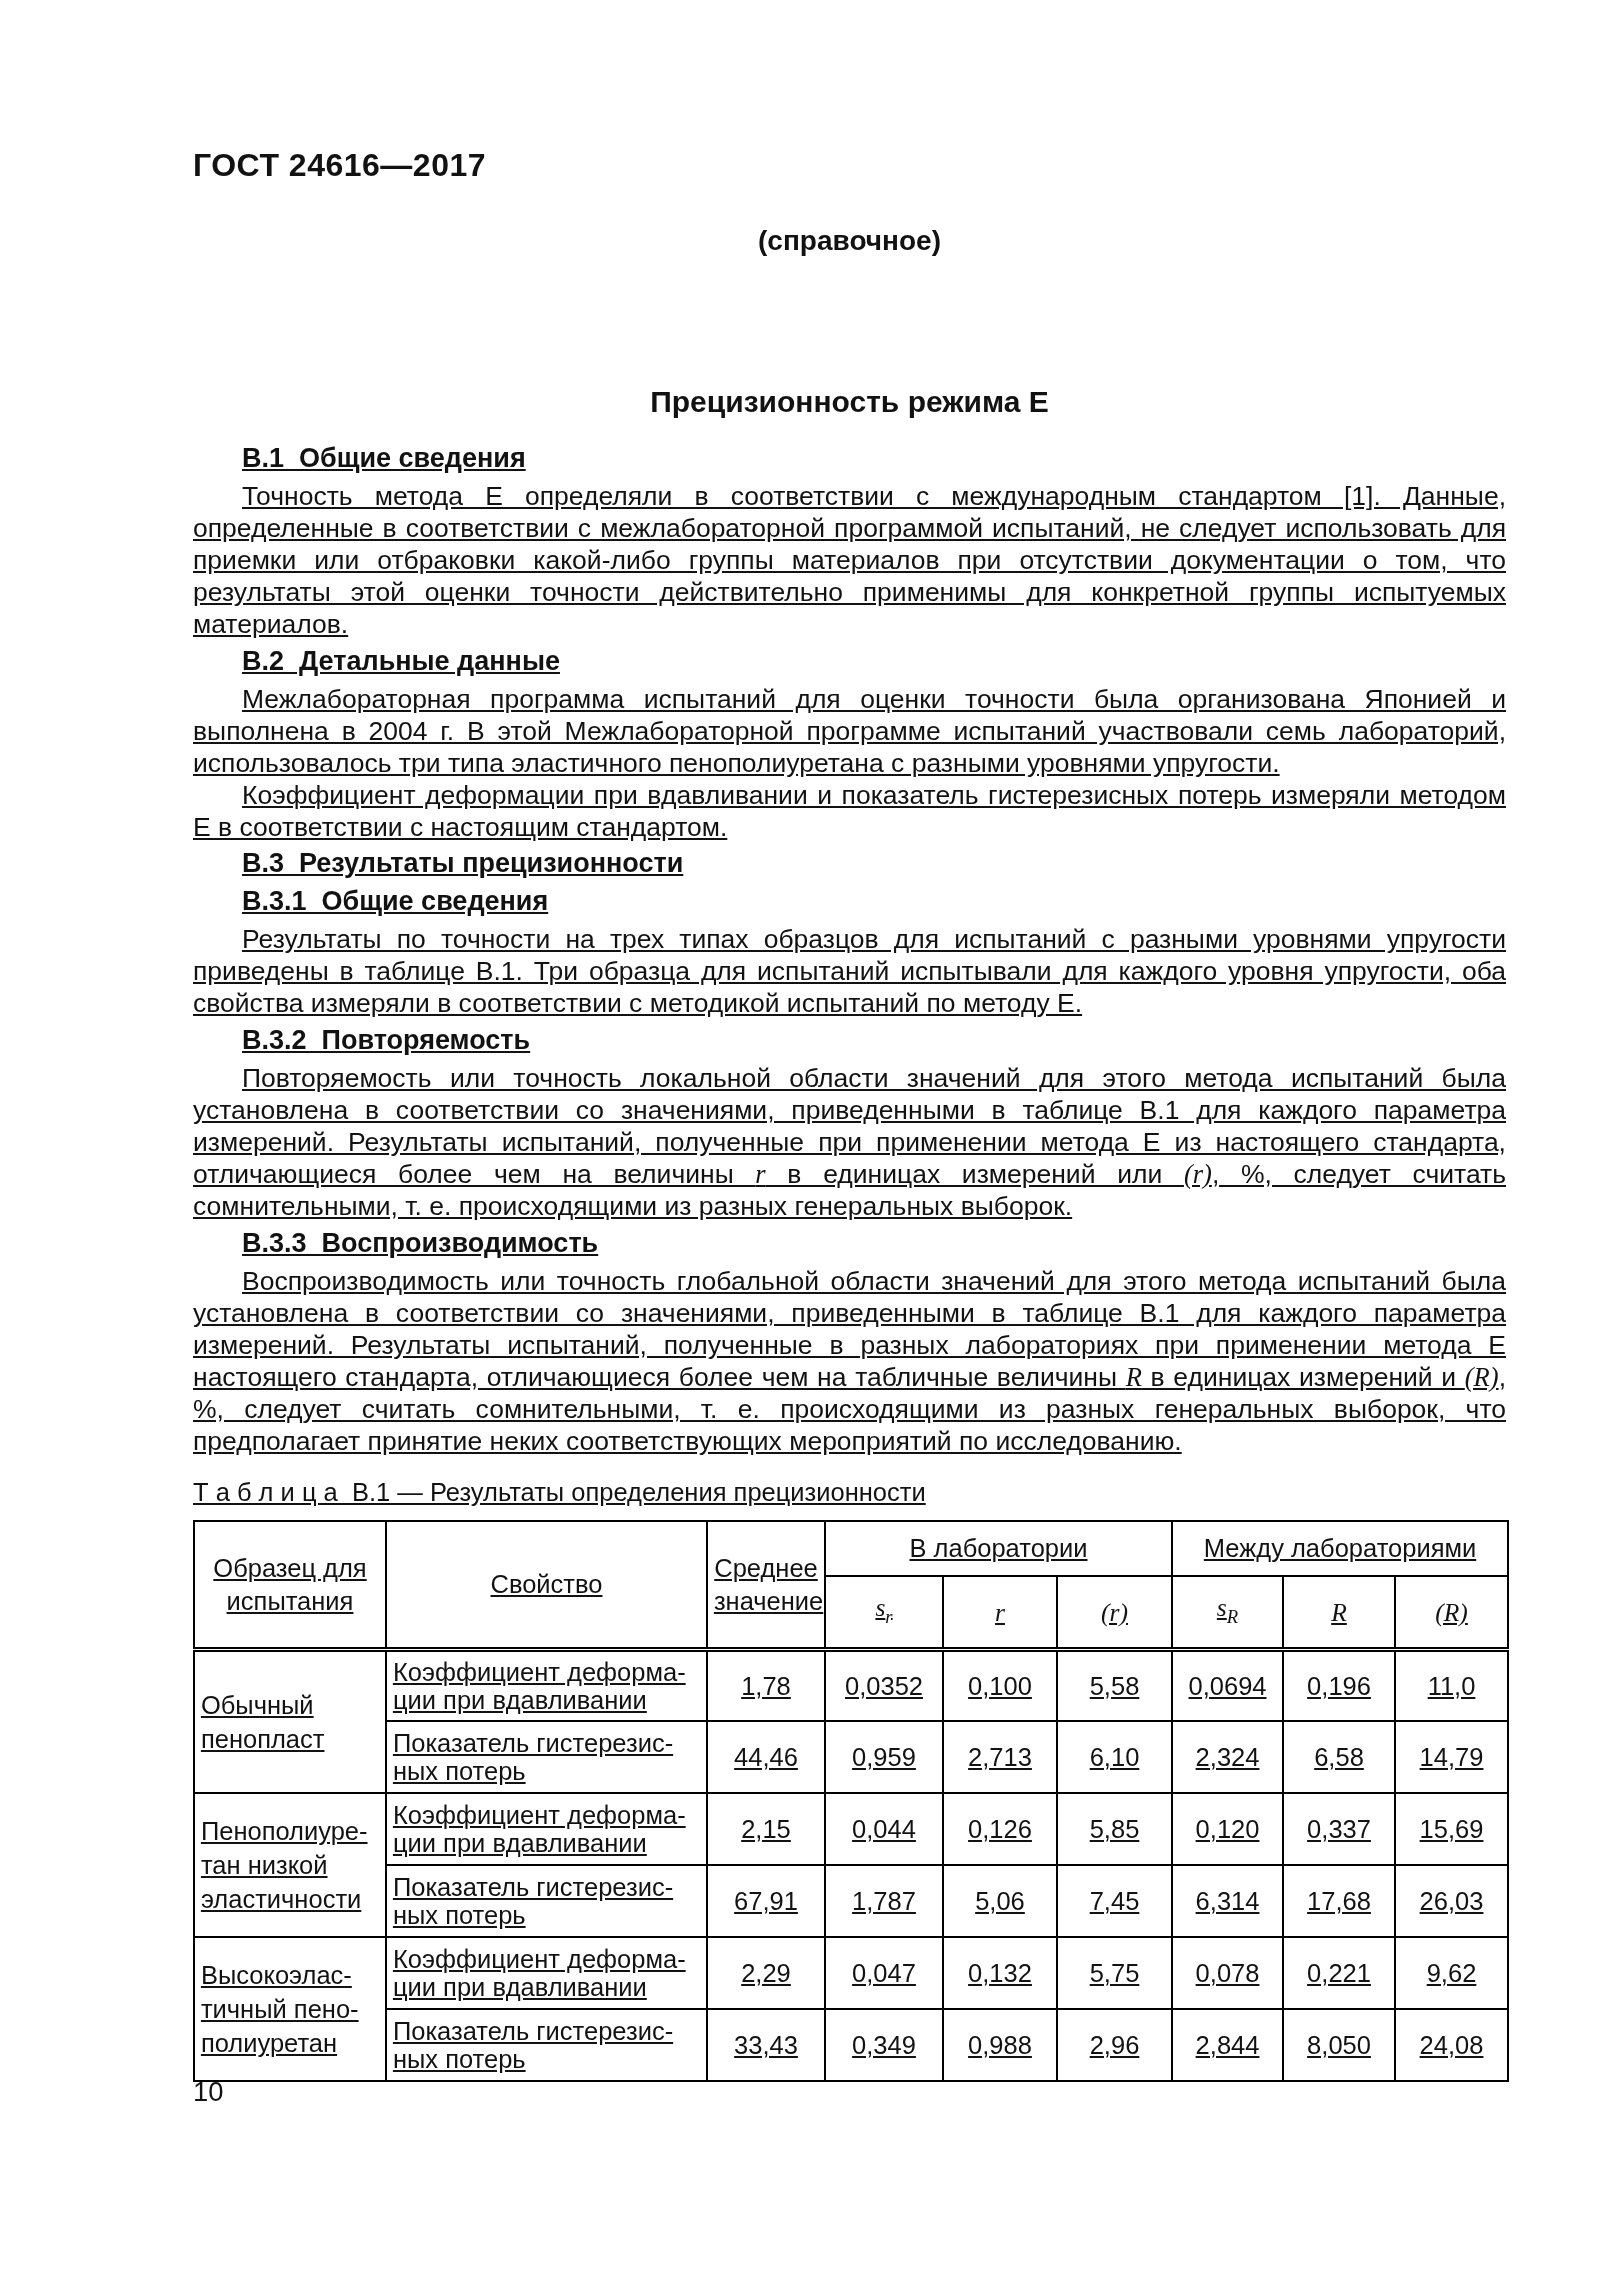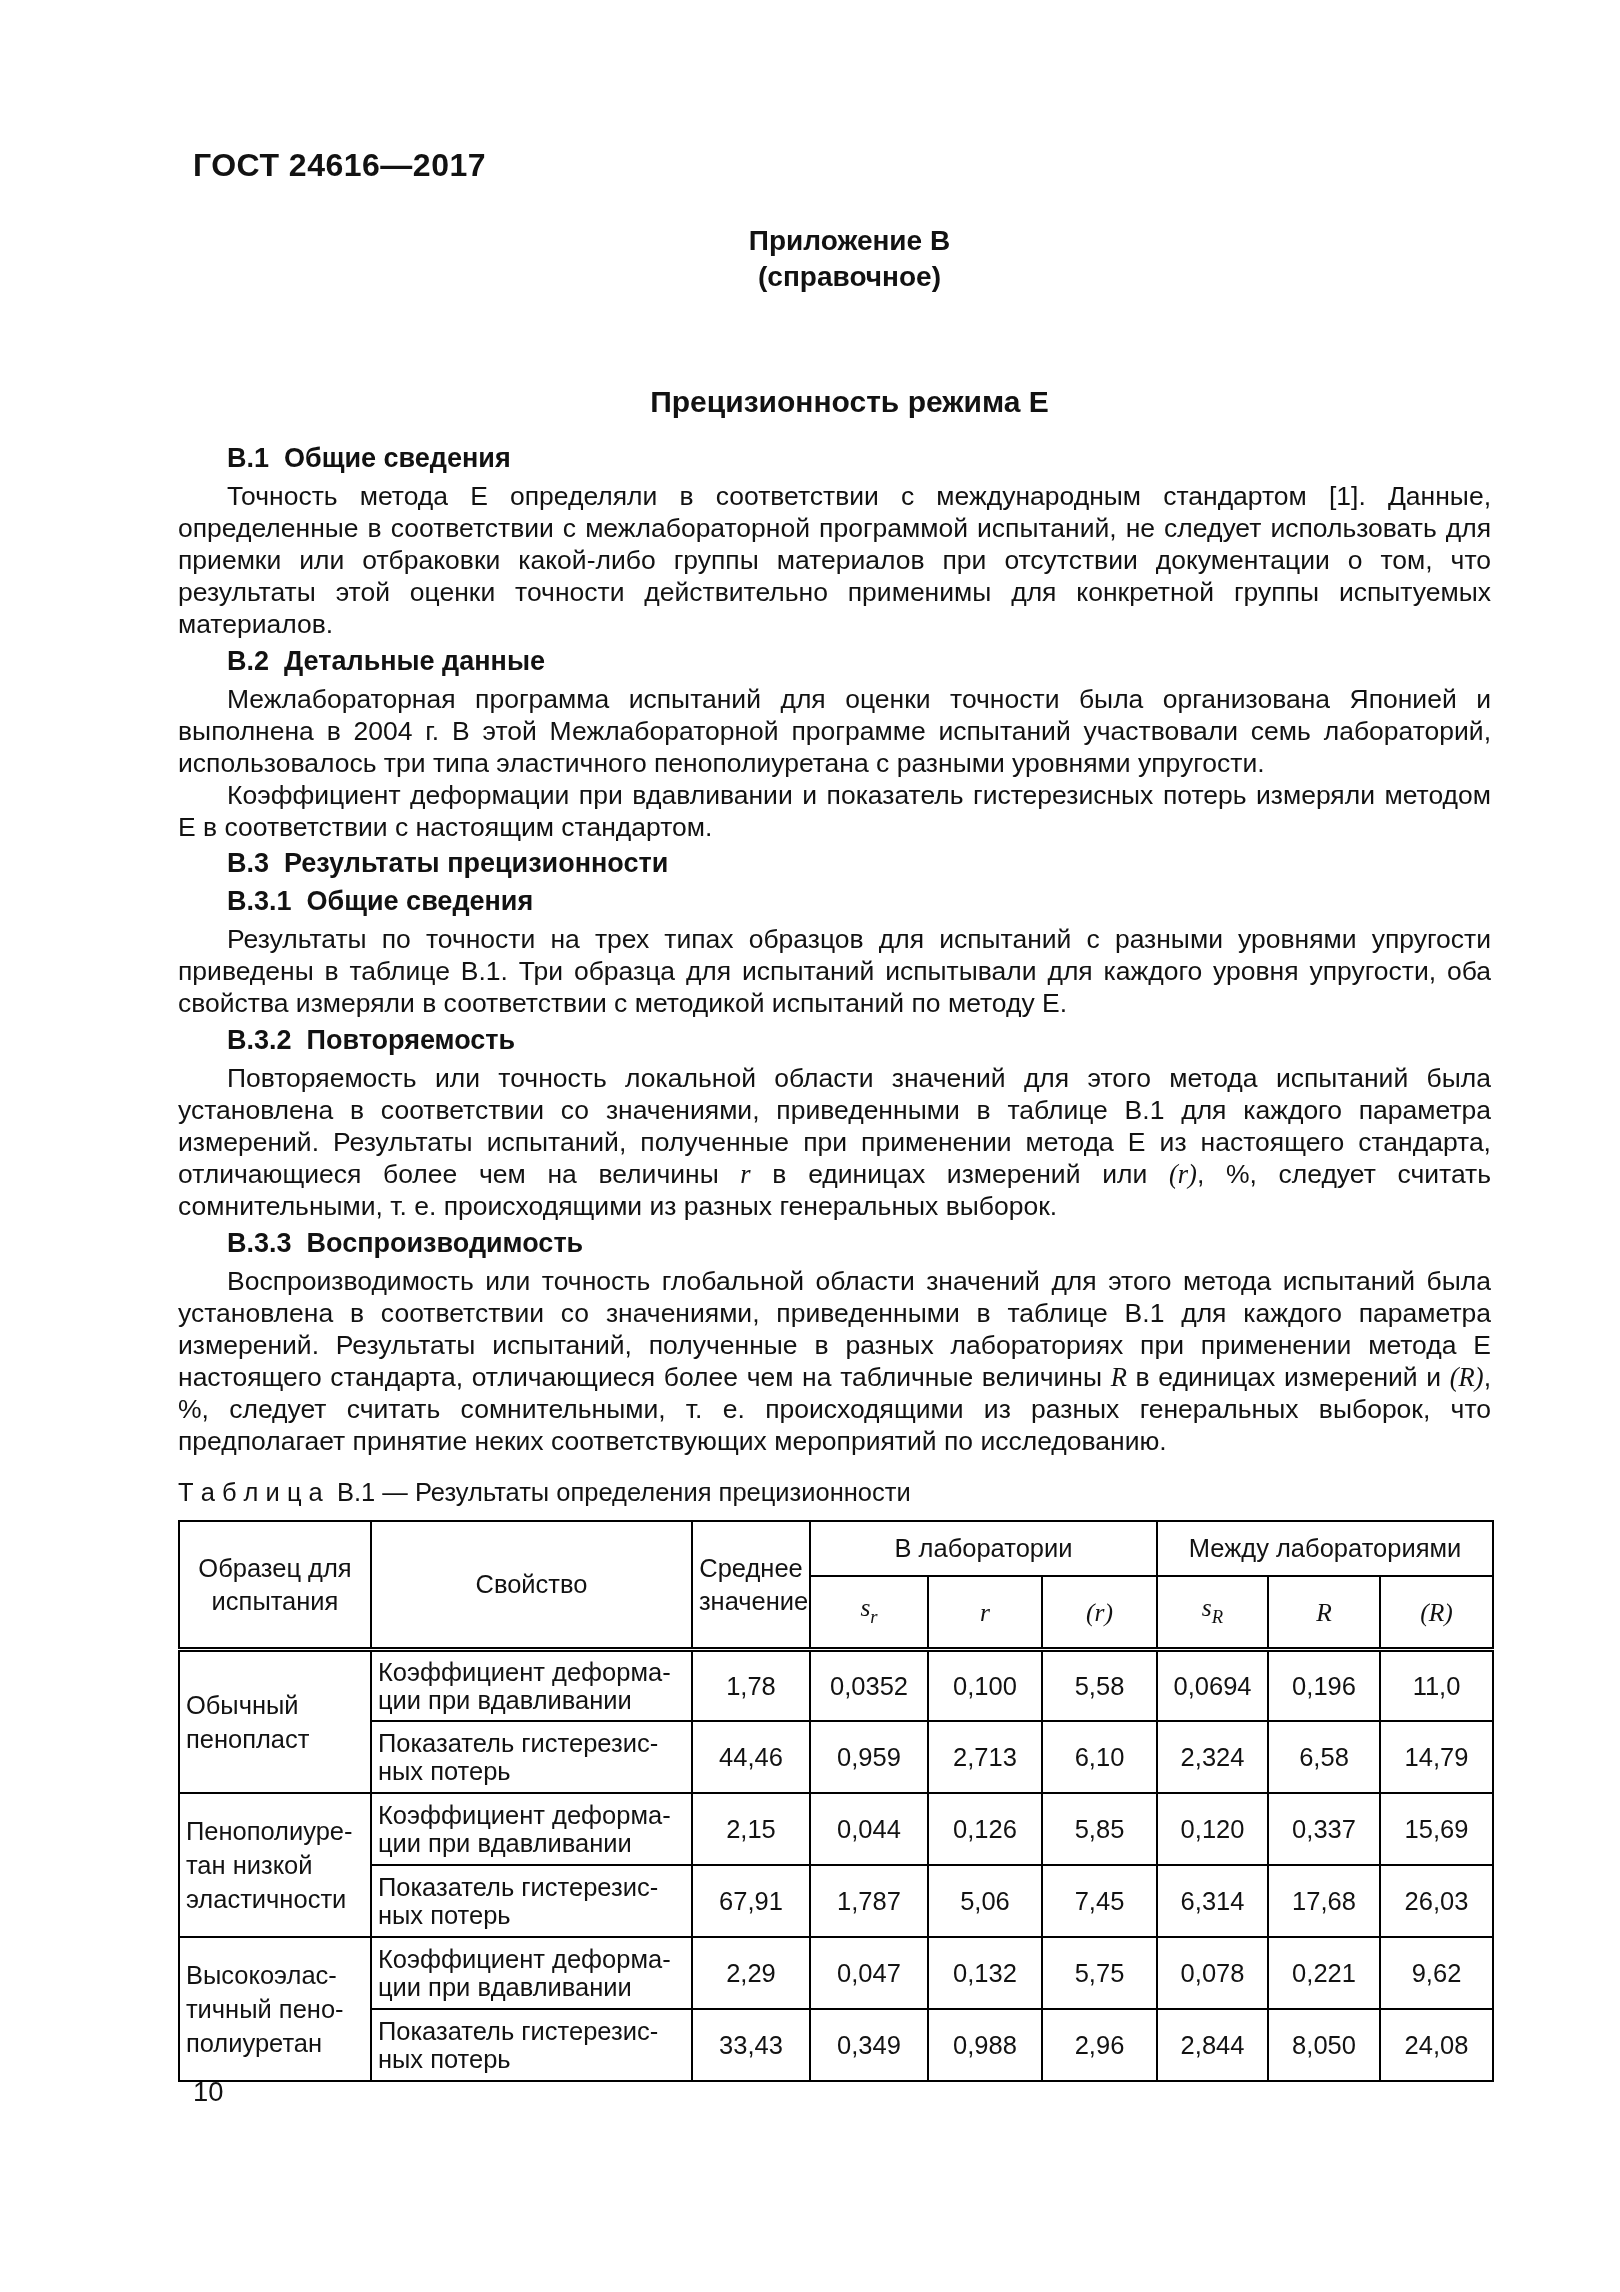--- a/index.html
+++ b/index.html
@@ -17,22 +17,22 @@
   }
   .appendix{
     position:absolute;top:223px;left:193px;width:1313px;
     text-align:center;font-weight:bold;font-size:28px;line-height:36px;
   }
   .doc-title{
     position:absolute;top:385px;left:193px;width:1313px;
     text-align:center;font-weight:bold;font-size:30px;
   }
   .main{
-    position:absolute;top:437px;left:178px;width:1313px;
-    font-size:26.5px;line-height:32px;text-align:justify;
+    position:absolute;top:437px;left:193px;width:1313px;
+    font-size:26.5px;line-height:32px;text-align:justify;text-decoration:underline;
   }
   .sec-h{
     font-weight:bold;text-align:left;white-space:pre-wrap;
     margin:4.9px 0 5.9px;padding-left:49px;font-size:27px;
   }
   .para{margin:0;text-indent:49px;}
   .var{font-family:"Liberation Serif","DejaVu Serif",serif;font-style:italic;}
   .tbl-caption{
     margin:19.6px 0 11.8px;text-align:left;white-space:pre-wrap;
     font-size:25.5px;text-indent:0;
@@ -64,21 +64,20 @@
   }
 </style>
 </head>
 <body>
 
 <div class="page">
 
   <div class="std-ref">ГОСТ 24616—2017</div>
 
   <div class="appendix">
-    <div>Приложение В</div>
     <div>(справочное)</div>
   </div>
 
   <div class="doc-title">Прецизионность режима Е</div>
 
   <div class="main">
 
     <div class="sec-h">В.1  Общие сведения</div>
     <p class="para"><span>Точность метода Е определяли в соответствии с международным стандартом [1]. Данные, определенные в соответствии с межлабораторной программой испытаний, не следует использовать для приемки или отбраковки какой-либо группы материалов при отсутствии документации о том, что результаты этой оценки точности действительно применимы для конкретной группы испытуемых материалов.</span></p>
 

